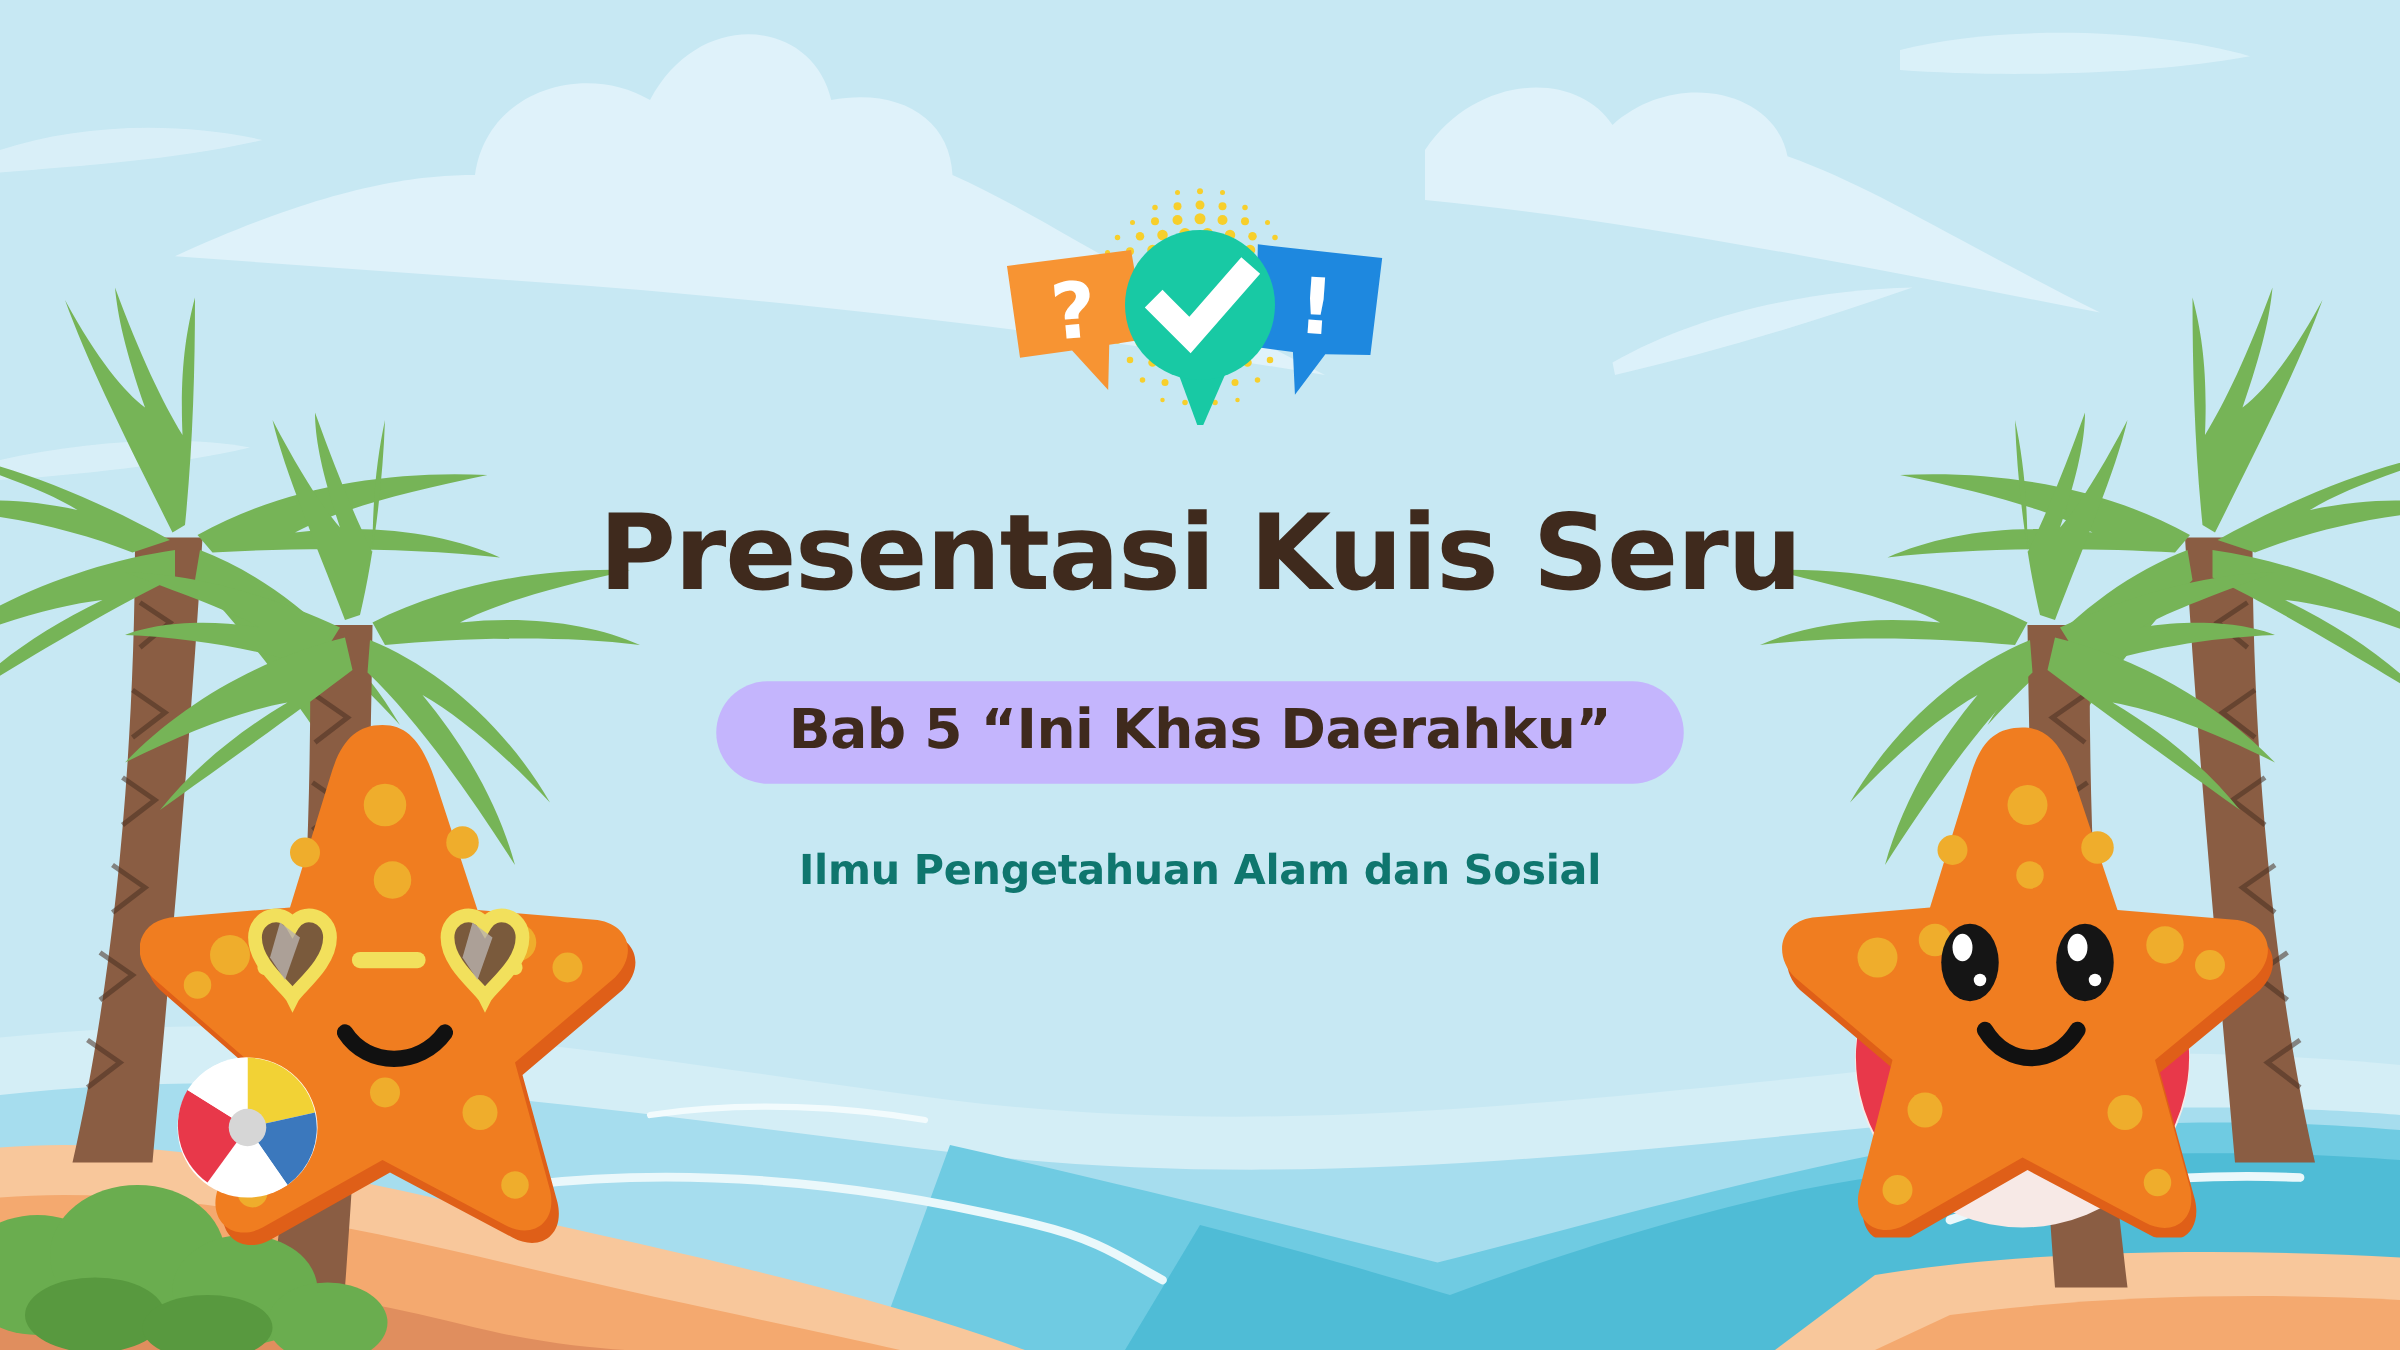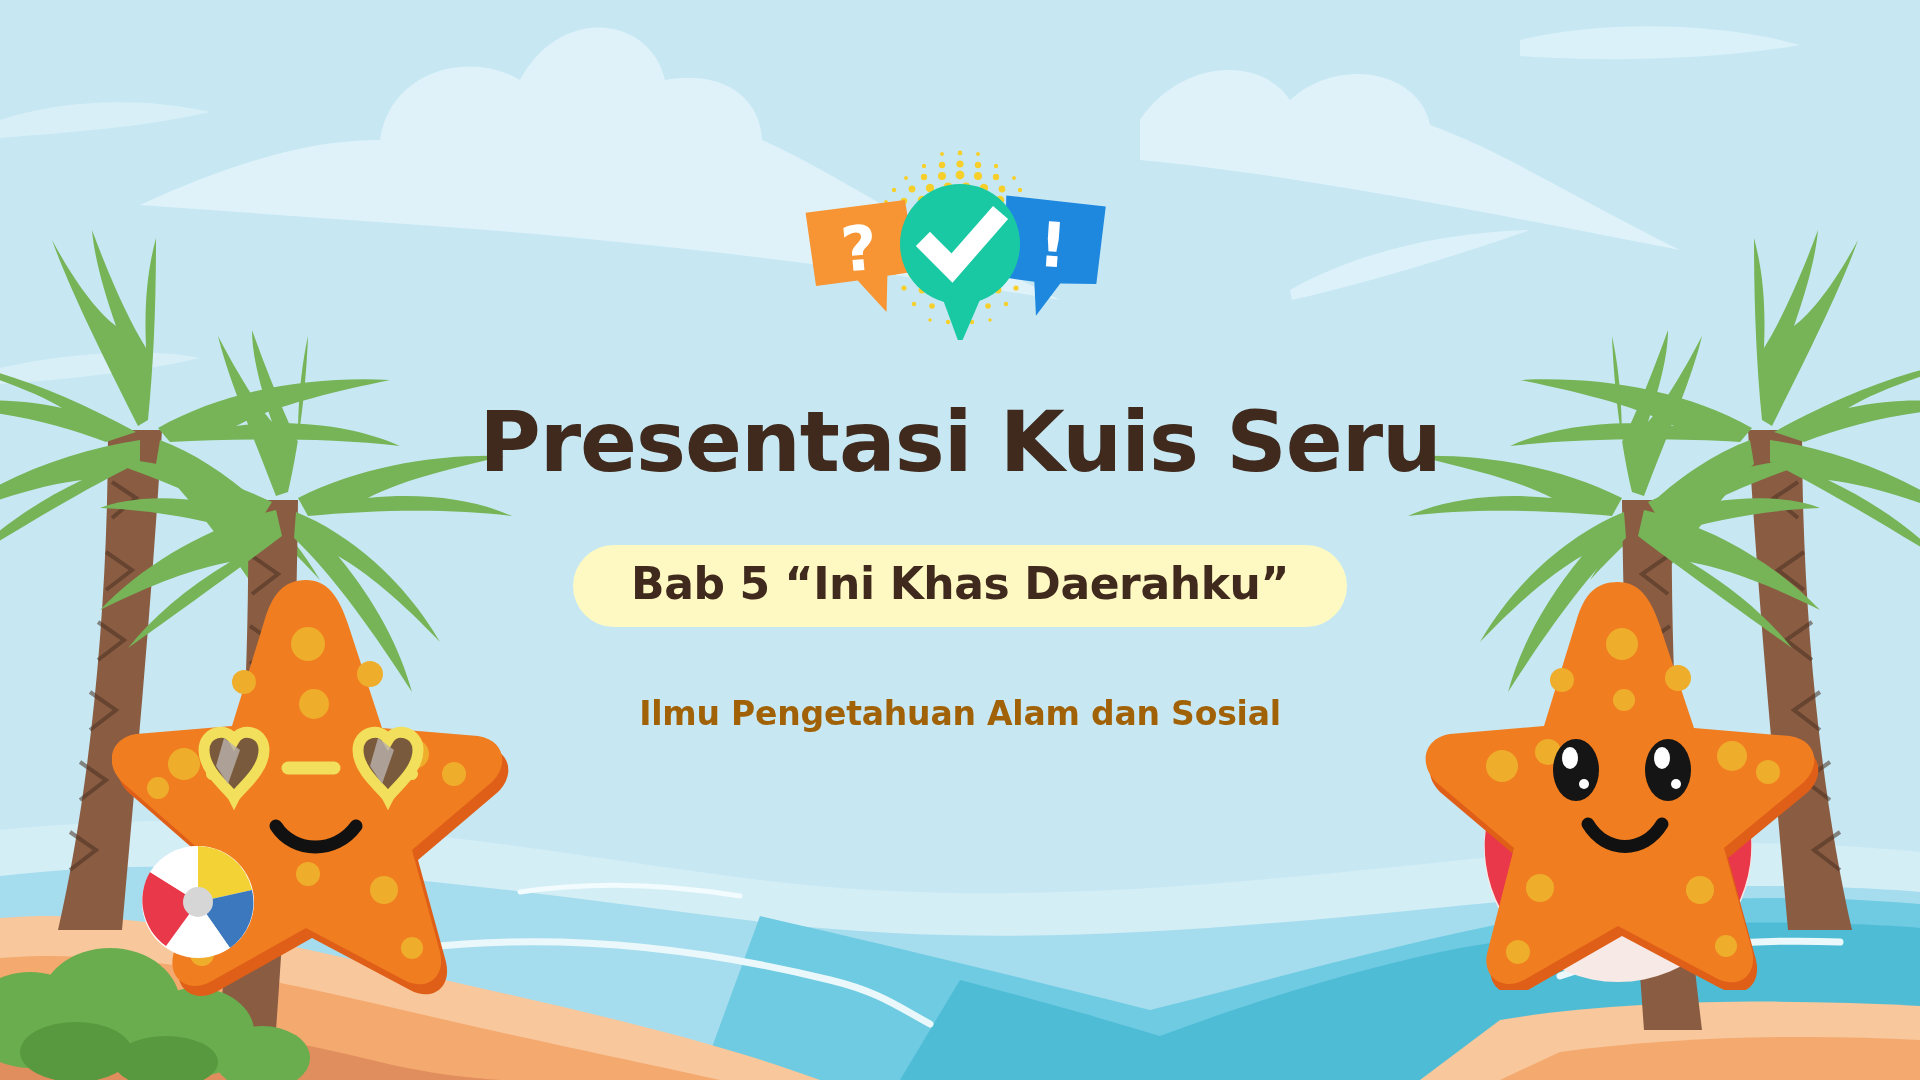--- a/index.html
+++ b/index.html
@@ -22,36 +22,36 @@
     font-family:"DejaVu Sans", sans-serif;
     font-weight:bold;
     font-size:84px;
     letter-spacing:-1px;
     color:#3f2a1d;
     line-height:1;
     margin:0;
   }
   .badge{
     display:inline-block;
-    background:#fef9c3;
+    background:#c4b5fd;
     color:#3f2a1d;
     font-weight:bold;
     font-size:44px;
     padding:16px 58px 20px 58px;
     border-radius:48px;
     letter-spacing:-.4px;
     line-height:1.05;
   }
   .subline{
-    color:#a16207;
+    color:#0f766e;
     font-weight:bold;
     font-size:33px;
     line-height:1.45;
     letter-spacing:-.2px;
-    margin:18px;
+    margin:0;
   }
   
   .logo-wrap{position:absolute;z-index:45;}
 </style>
 </head>
 <body>
 
 <div class="slide">
 
   <div class="sky"></div>

